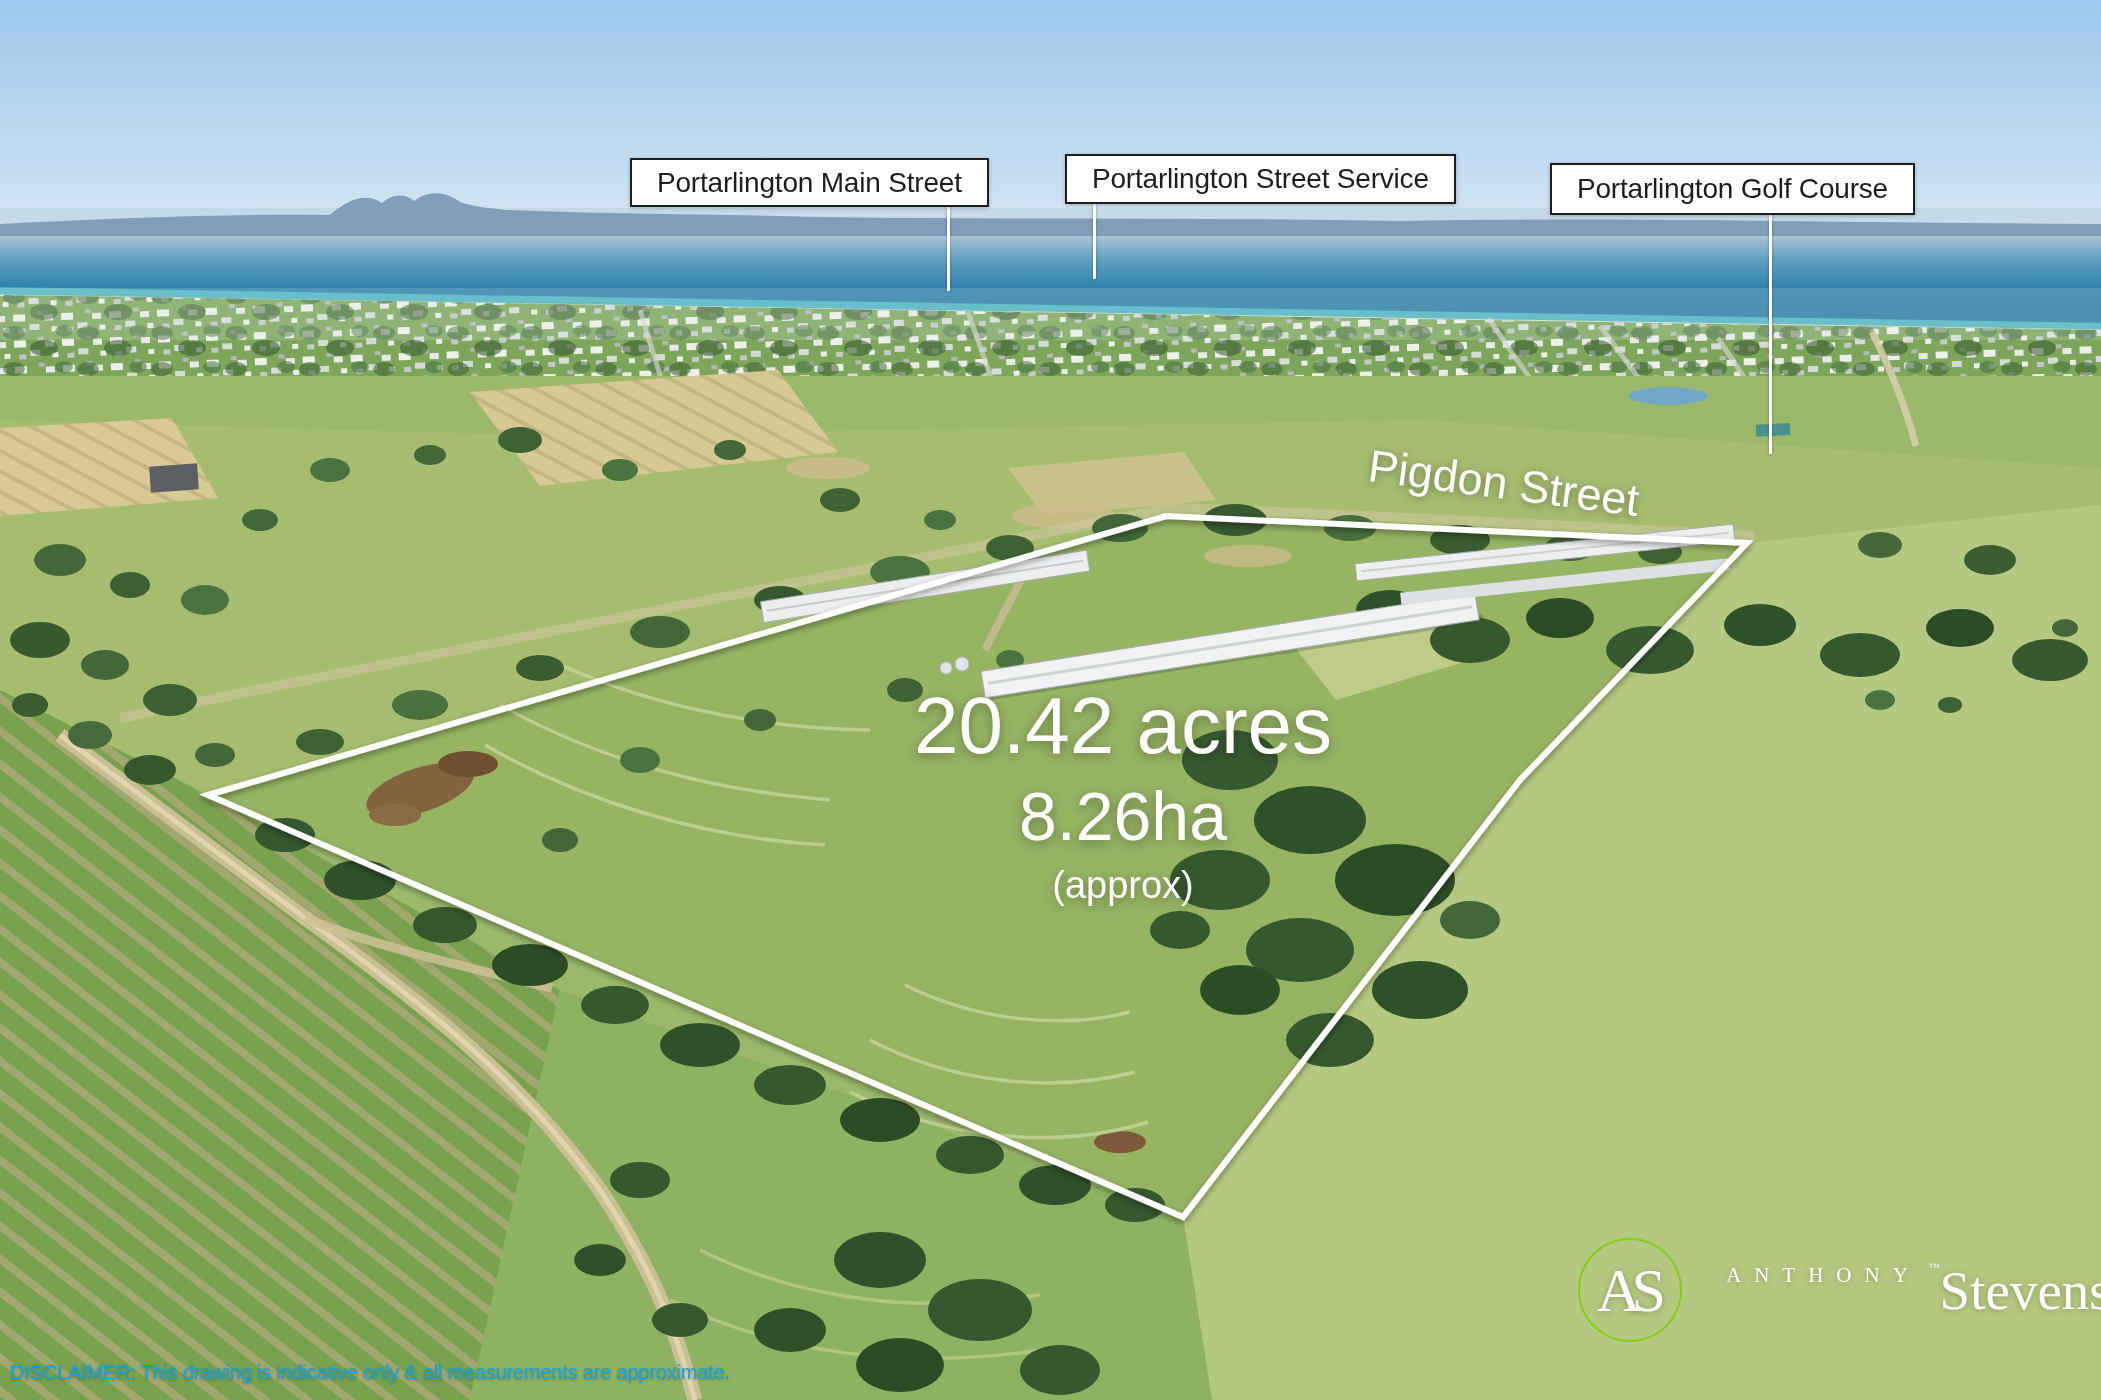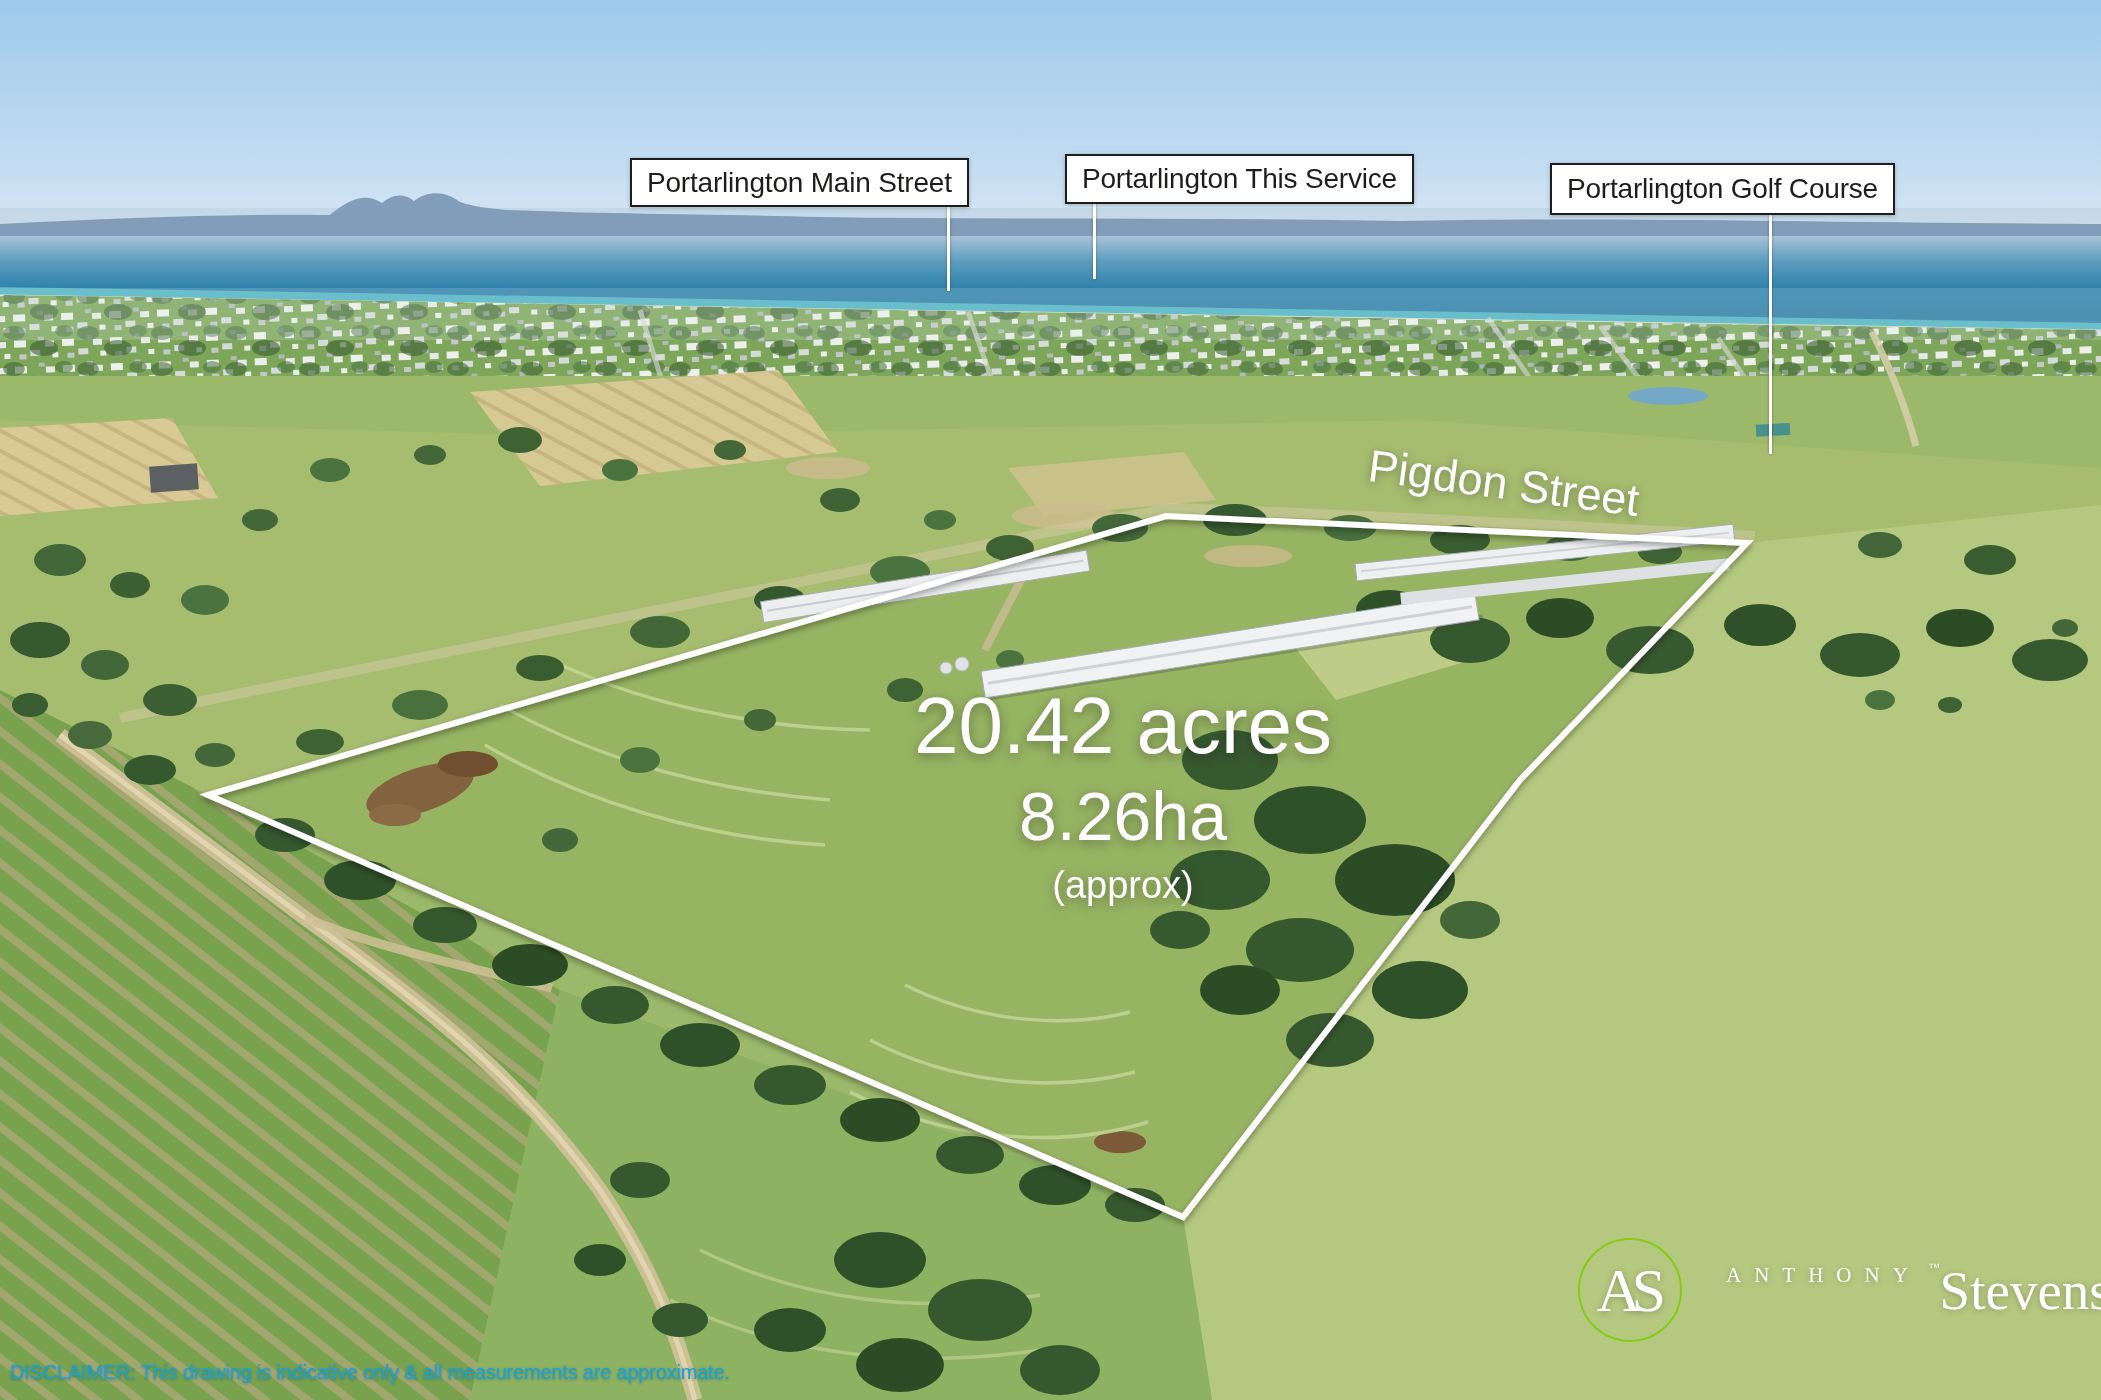--- a/index.html
+++ b/index.html
@@ -3,21 +3,21 @@
 <meta charset="utf-8">
 <style>
   html,body{margin:0;padding:0;background:#222;}
   .stage{position:relative;width:2101px;height:1400px;overflow:hidden;
          font-family:"Liberation Sans",sans-serif;}
   .stage svg.scene{position:absolute;left:0;top:0;}
 
   
   .loc-label{position:absolute;display:flex;align-items:center;justify-content:flex-start;
     background:#ffffff;border:2px solid #1d1d1b;color:#1d1d1b;
-    font-size:28px;letter-spacing:-.2px;white-space:nowrap;padding:0 15px;
+    font-size:28px;letter-spacing:-.2px;white-space:nowrap;padding:0 25px;
     box-shadow:0 1px 4px rgba(0,0,0,.25);}
   .loc-1{left:630px;top:158px;height:45px;}
   .loc-2{left:1065px;top:154px;height:46px;}
   .loc-3{left:1550px;top:163px;height:48px;}
   .pointer{position:absolute;width:3px;background:#ffffff;box-shadow:0 0 3px rgba(0,0,0,.35);}
   .ptr-1{left:947px;top:203px;height:88px;}
   .ptr-2{left:1093px;top:200px;height:79px;}
   .ptr-3{left:1769px;top:211px;height:243px;}
 
   
@@ -293,21 +293,21 @@
   </svg>
 
   <div class="pointer ptr-1"></div>
   <div class="pointer ptr-2"></div>
   <div class="pointer ptr-3"></div>
 
   <div class="loc-label loc-1">
     <span>Portarlington Main Street</span>
   </div>
   <div class="loc-label loc-2">
-    <span>Portarlington This Service</span>
+    <span>Portarlington Street Service</span>
   </div>
   <div class="loc-label loc-3">
     <span>Portarlington Golf Course</span>
   </div>
 
   <div class="street-name">Pigdon Street</div>
 
   <div class="area-block">
     <div class="area-acres">20.42 acres</div>
     <div class="area-ha">8.26ha</div>

